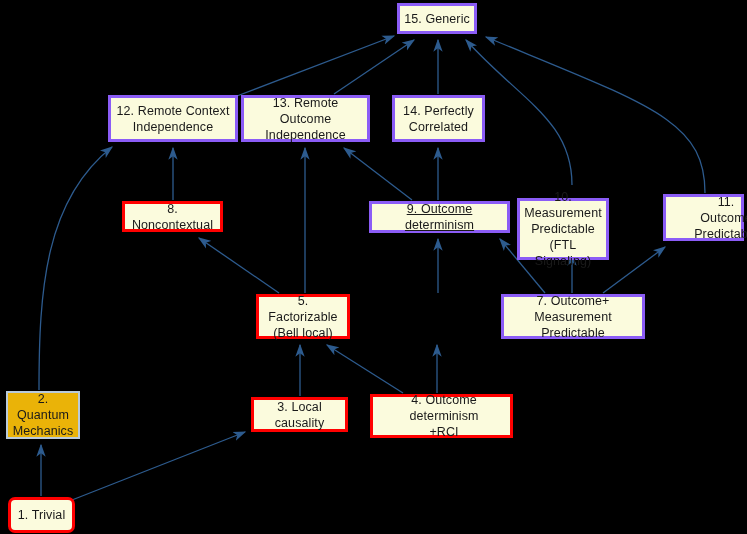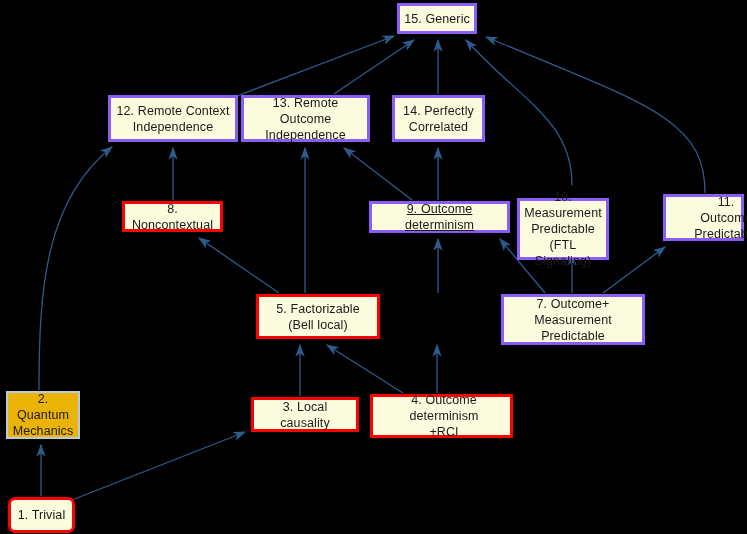--- a/index.html
+++ b/index.html
@@ -75,26 +75,26 @@
       <path d="M 705,193 C 705,120 650,105 486,37"></path>
       <path d="M 237,96 L 394,36"></path>
       <path d="M 334,94 L 414,40"></path>
       <path d="M 438,94 L 438,40"></path>
     </g>
   </svg>
 
   <div class="node" style="left:8px;top:497px;width:67px;height:36px;border-color:#ff0000;border-radius:7px;">1. Trivial</div>
   <div class="node grey" style="left:6px;top:391px;width:74px;height:48px;">2.  Quantum
 Mechanics</div>
-  <div class="node" style="left:251px;top:397px;width:108px;height:35px;border-color:#ff0000;">3.  Local causality</div>
+  <div class="node" style="left:251px;top:397px;width:97px;height:35px;border-color:#ff0000;">3.  Local causality</div>
   <div class="node" style="left:370px;top:394px;width:143px;height:44px;border-color:#ff0000;padding-left:8px;">4.  Outcome determinism
 +RCI</div>
-  <div class="node" style="left:256px;top:294px;width:124px;height:45px;border-color:#ff0000;">5.  Factorizable
+  <div class="node" style="left:256px;top:294px;width:94px;height:45px;border-color:#ff0000;">5.  Factorizable
 (Bell local)</div>
-  <div class="node" style="left:501px;top:294px;width:144px;height:51px;">7.  Outcome+
+  <div class="node" style="left:501px;top:294px;width:144px;height:45px;">7.  Outcome+
 Measurement  Predictable</div>
   <div class="node" style="left:122px;top:201px;width:101px;height:31px;border-color:#ff0000;">8. Noncontextual</div>
   <div class="node" style="left:369px;top:201px;width:141px;height:32px;text-decoration:underline;">9.  Outcome determinism</div>
   <div class="node" style="left:517px;top:186px;width:92px;height:62px;margin-top:12px;">10.  Measurement
 Predictable
 (FTL Signaling)</div>
   <div class="node" style="left:663px;top:194px;width:81px;height:47px;padding-left:48px;">11.  Outcome
 Predictable</div>
   <div class="node" style="left:108px;top:95px;width:130px;height:47px;">12.  Remote Context
 Independence</div>

